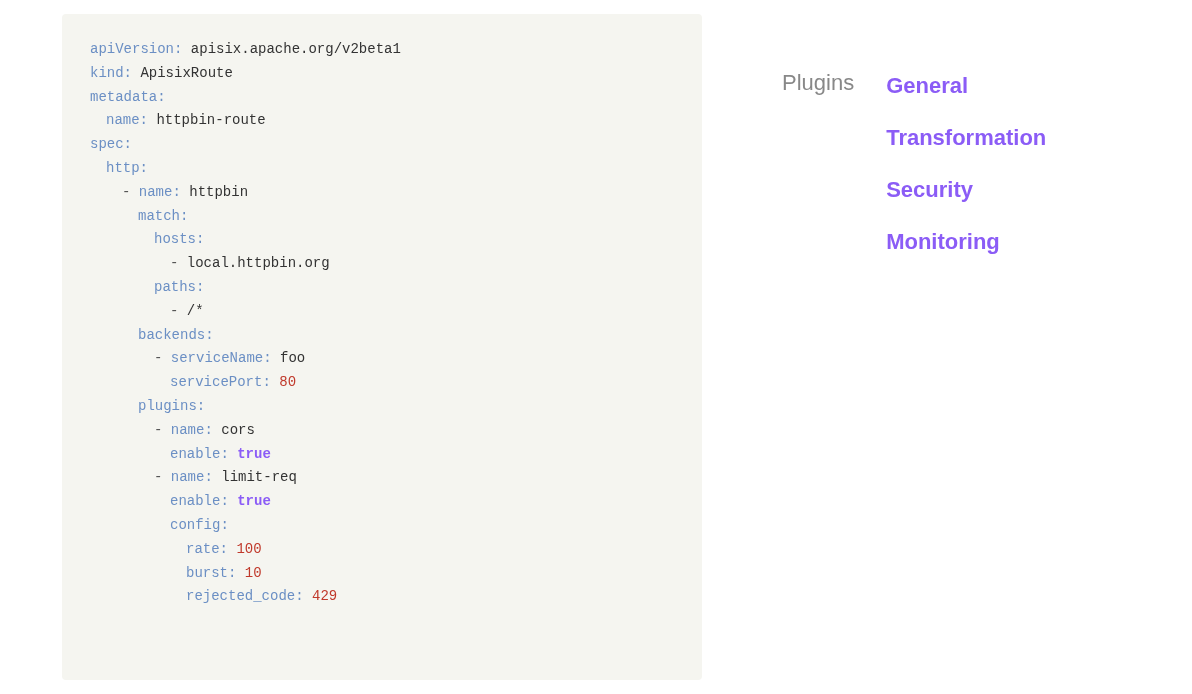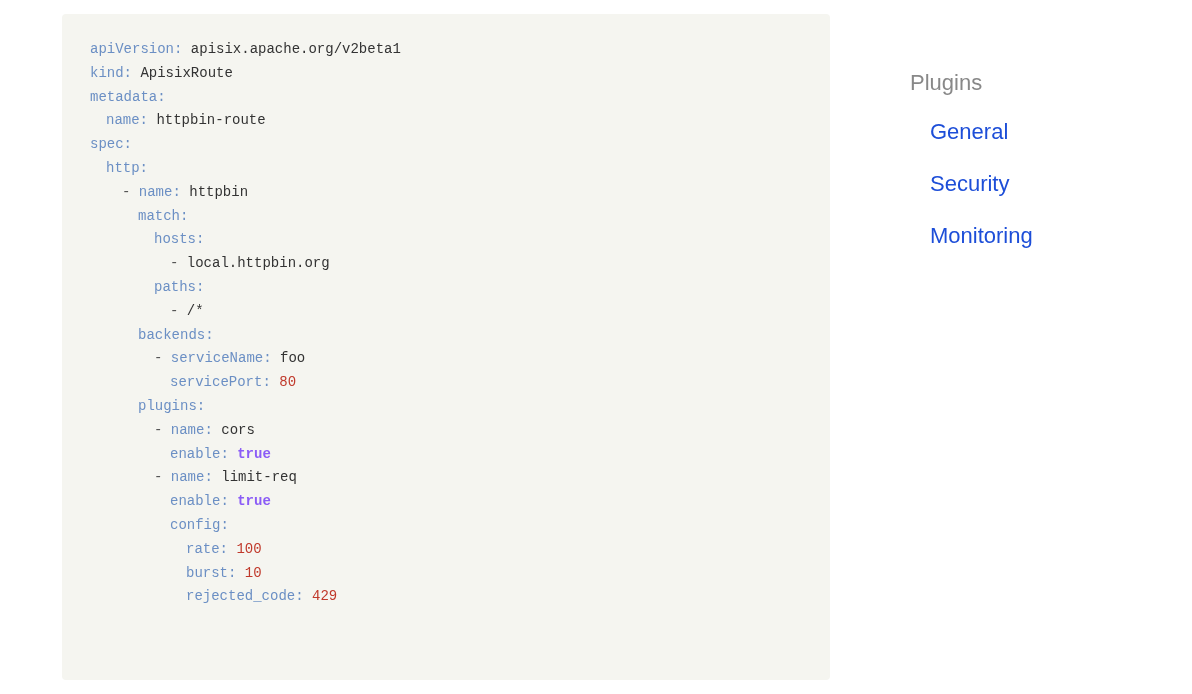--- a/index.html
+++ b/index.html
@@ -12,21 +12,21 @@
       width: 1192px;
       height: 694px;
       background: #ffffff;
       display: flex;
       align-items: flex-start;
       font-family: -apple-system, BlinkMacSystemFont, 'Segoe UI', sans-serif;
       overflow: hidden;
     }
 
     .left-panel {
-      width: 768px;
+      width: 640px;
       margin: 14px 0 14px 62px;
       background: #f5f5f0;
       border-radius: 4px;
       padding: 24px 28px;
       min-height: 666px;
     }
 
     .code-block {
       font-family: 'Courier New', 'Menlo', monospace;
       font-size: 14px;
@@ -37,47 +37,48 @@
     .key { color: #6b8fc4; }
     .value-str { color: #333333; }
     .value-num { color: #c0392b; }
     .value-bool { color: #8b5cf6; font-weight: 600; }
     .dash { color: #555555; }
 
     .right-panel {
       flex: 1;
       padding: 60px 0 0 80px;
       display: flex;
-      flex-direction: column;
-      gap: 0;
+      flex-direction: row;
+      gap: 12px;
     }
 
     .nav-section-header {
       font-size: 22px;
       font-weight: 500;
       color: #888888;
       padding: 10px 0;
       cursor: pointer;
     }
 
     .nav-item {
       font-size: 22px;
-      font-weight: 400;
-      color: #1d4ed8;
+      font-weight: 700;
+      color: #8b5cf6;
       padding: 13px 0 13px 20px;
       cursor: pointer;
     }
   </style>
 </head>
 <body>
 
 <div class="left-panel">
   <div class="code-block" id="code-container"><div style="margin-left: 0px;"><span class="key">apiVersion:</span><span class="value-str"> apisix.apache.org/v2beta1</span></div><div style="margin-left: 0px;"><span class="key">kind:</span><span class="value-str"> ApisixRoute</span></div><div style="margin-left: 0px;"><span class="key">metadata:</span></div><div style="margin-left: 16px;"><span class="key">name:</span><span class="value-str"> httpbin-route</span></div><div style="margin-left: 0px;"><span class="key">spec:</span></div><div style="margin-left: 16px;"><span class="key">http:</span></div><div style="margin-left: 32px;"><span class="dash">- </span><span class="key">name:</span><span class="value-str"> httpbin</span></div><div style="margin-left: 48px;"><span class="key">match:</span></div><div style="margin-left: 64px;"><span class="key">hosts:</span></div><div style="margin-left: 80px;"><span class="dash">- </span><span class="value-str">local.httpbin.org</span></div><div style="margin-left: 64px;"><span class="key">paths:</span></div><div style="margin-left: 80px;"><span class="dash">- </span><span class="value-str">/*</span></div><div style="margin-left: 48px;"><span class="key">backends:</span></div><div style="margin-left: 64px;"><span class="dash">- </span><span class="key">serviceName:</span><span class="value-str"> foo</span></div><div style="margin-left: 80px;"><span class="key">servicePort:</span><span class="value-num"> 80</span></div><div style="margin-left: 48px;"><span class="key">plugins:</span></div><div style="margin-left: 64px;"><span class="dash">- </span><span class="key">name:</span><span class="value-str"> cors</span></div><div style="margin-left: 80px;"><span class="key">enable:</span><span class="value-bool"> true</span></div><div style="margin-left: 64px;"><span class="dash">- </span><span class="key">name:</span><span class="value-str"> limit-req</span></div><div style="margin-left: 80px;"><span class="key">enable:</span><span class="value-bool"> true</span></div><div style="margin-left: 80px;"><span class="key">config:</span></div><div style="margin-left: 96px;"><span class="key">rate:</span><span class="value-num"> 100</span></div><div style="margin-left: 96px;"><span class="key">burst:</span><span class="value-num"> 10</span></div><div style="margin-left: 96px;"><span class="key">rejected_code:</span><span class="value-num"> 429</span></div></div>
 </div>
 
 <div class="right-panel">
   <div class="nav-section-header" id="nav-section-label">Plugins</div>
   <div id="nav-items-container">
       <div class="nav-item">General</div>
+      <div class="nav-item">Transformation</div>
       <div class="nav-item">Security</div>
       <div class="nav-item">Monitoring</div>
     </div>
 </div>
 
 </body></html>

